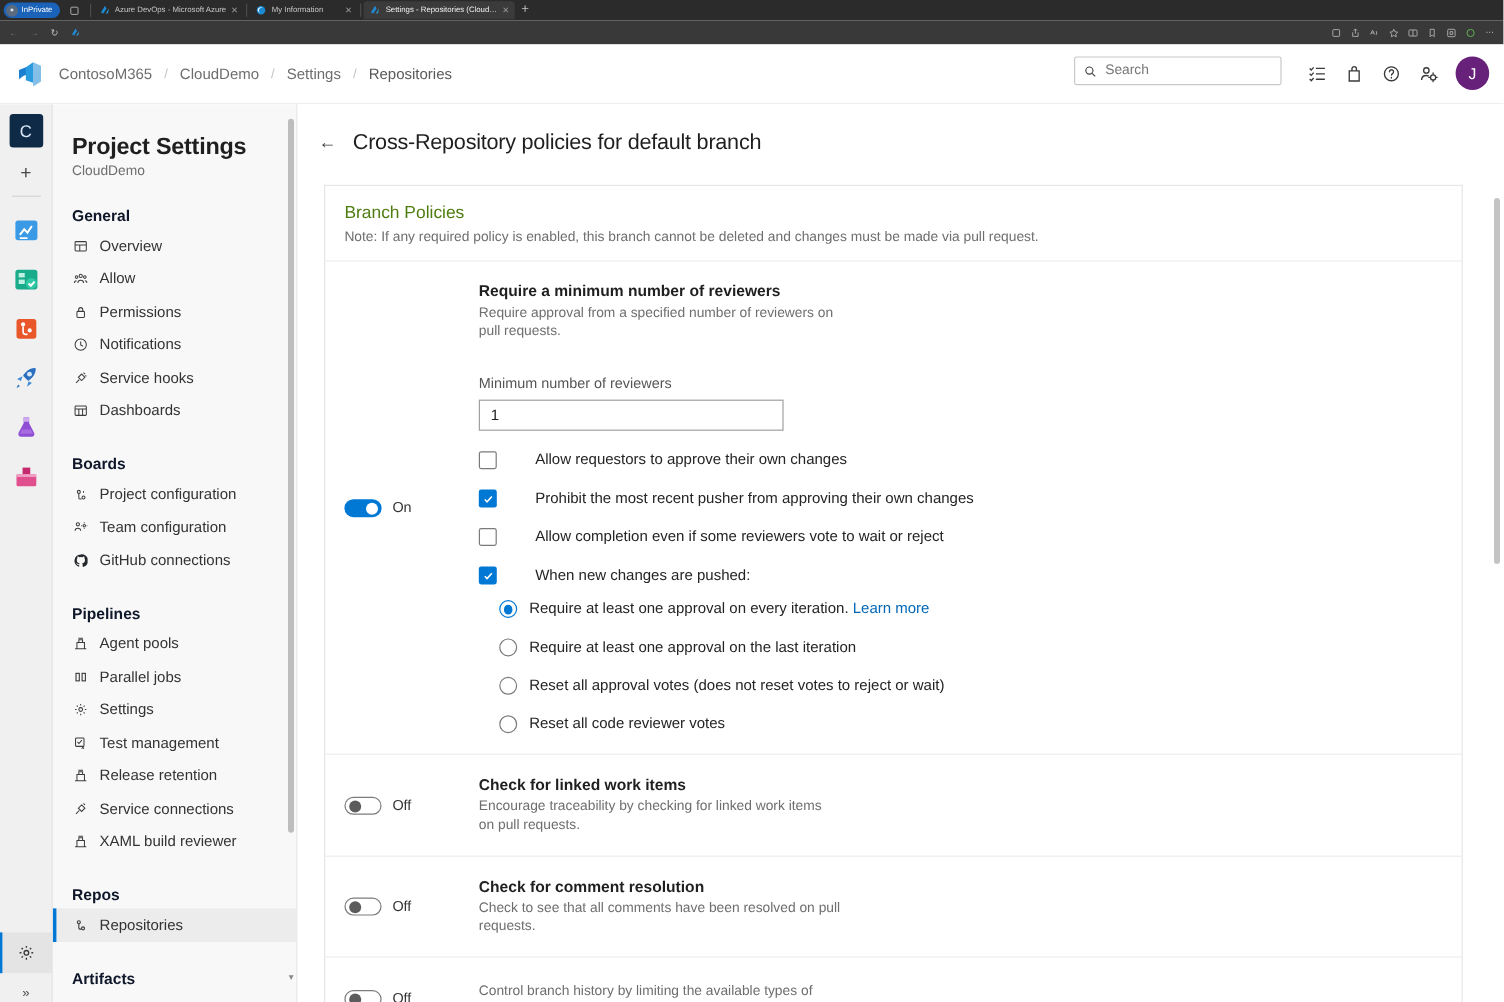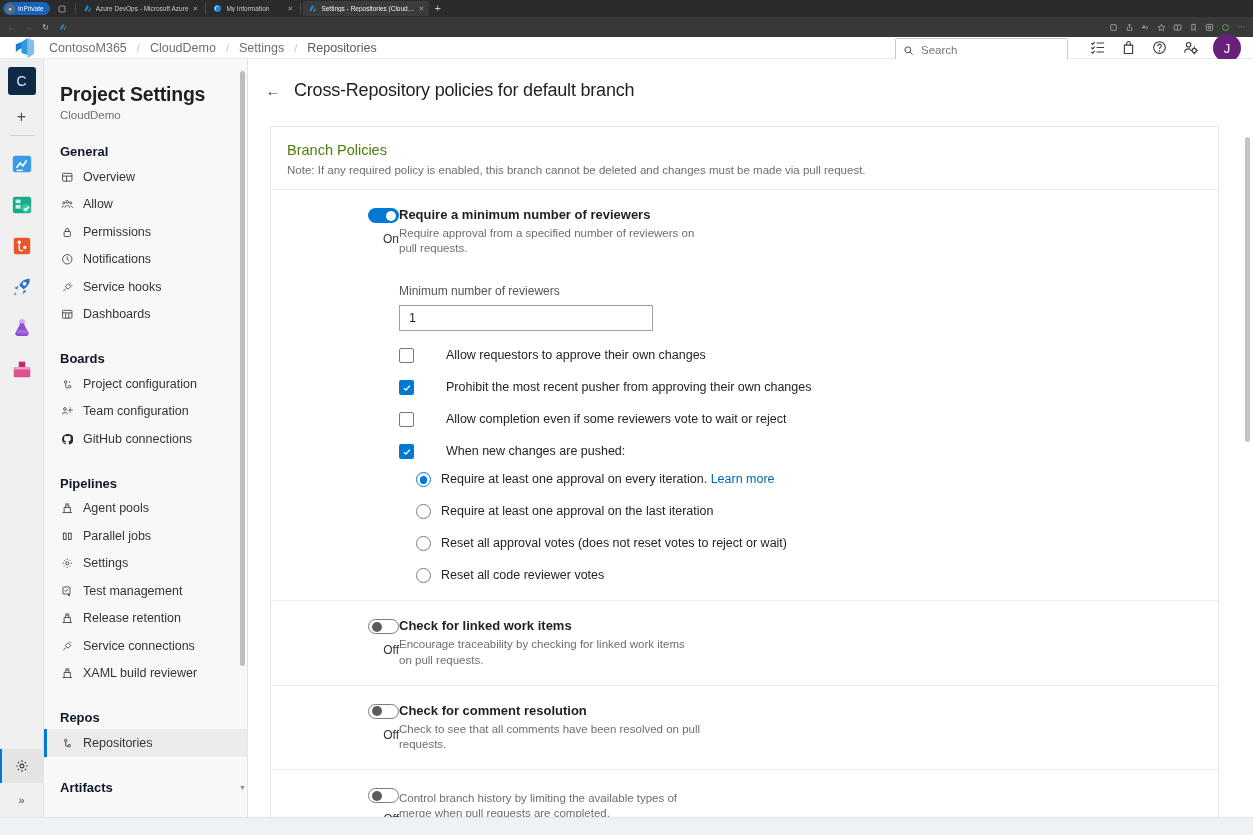--- a/index.html
+++ b/index.html
@@ -69,35 +69,35 @@
   .tb-right { display: flex; align-items: center; gap: 1px; margin-left: auto; }
   .tb-ic {
     width: 15px; height: 15px; display: flex;
     align-items: center; justify-content: center;
     color: #b5b5b5; font-size: 7px;
   }
   .tb-ic svg { width: 9px; height: 9px; }
 
   
   .ado-header {
-    height: 22px; background: #ffffff;
+    height: 50px; background: #ffffff;
     border-bottom: 1px solid #eaeaea;
     display: flex; align-items: center; padding: 0 12px;
   }
   .ado-logo {
     width: 26px; height: 26px; flex-shrink: 0;
     display: flex; align-items: center; justify-content: center;
     margin-right: 10px;
   }
   .breadcrumb { display: flex; align-items: center; font-size: 12.5px; }
   .bc-link { color: #6e6e6e; padding: 0 1px; }
   .bc-link.last { color: #5a5a5a; }
   .bc-sep { color: #c4c4c4; margin: 0 9px; font-size: 11px; }
 
-  .hdr-right { margin-left: auto; display: flex; align-items: flex-end; gap: 2px; }
+  .hdr-right { margin-left: auto; display: flex; align-items: flex-start; gap: 2px; }
   .search-box {
     width: 173px; height: 24px;
     border: 1px solid #c8c8c8; border-radius: 2px;
     display: flex; align-items: center; padding: 0 7px;
     background: #fff; gap: 7px; margin-right: 13px;
   }
   .search-box svg { width: 11px; height: 11px; flex-shrink: 0; color: #444; }
   .search-ph { font-size: 11.5px; color: #767676; }
   .hdr-ic {
     width: 29px; height: 29px; border-radius: 2px;
@@ -217,21 +217,21 @@
   .card-title { font-size: 14.5px; color: #4d7c0f; }
   .card-note { font-size: 11.5px; color: #6e6e6e; margin-top: 6px; }
 
   .policy {
     display: flex; padding: 17px 16px 17px 16px;
     border-bottom: 1px solid #ededed;
   }
   .policy:last-child { border-bottom: none; }
   .pol-toggle-col {
     width: 112px; flex-shrink: 0; display: flex;
-    align-items: flex-end; gap: 9px; padding-top: 1px; flex-direction: column;
+    align-items: center; gap: 9px; padding-top: 1px;
   }
   .toggle {
     width: 31px; height: 15px; border-radius: 8px;
     position: relative; flex-shrink: 0;
   }
   .toggle.on { background: #0078d4; }
   .toggle.off { background: #fff; border: 1px solid #7c7c7c; }
   .toggle .knob {
     position: absolute; width: 10px; height: 10px;
     border-radius: 50%; top: 2.5px;

